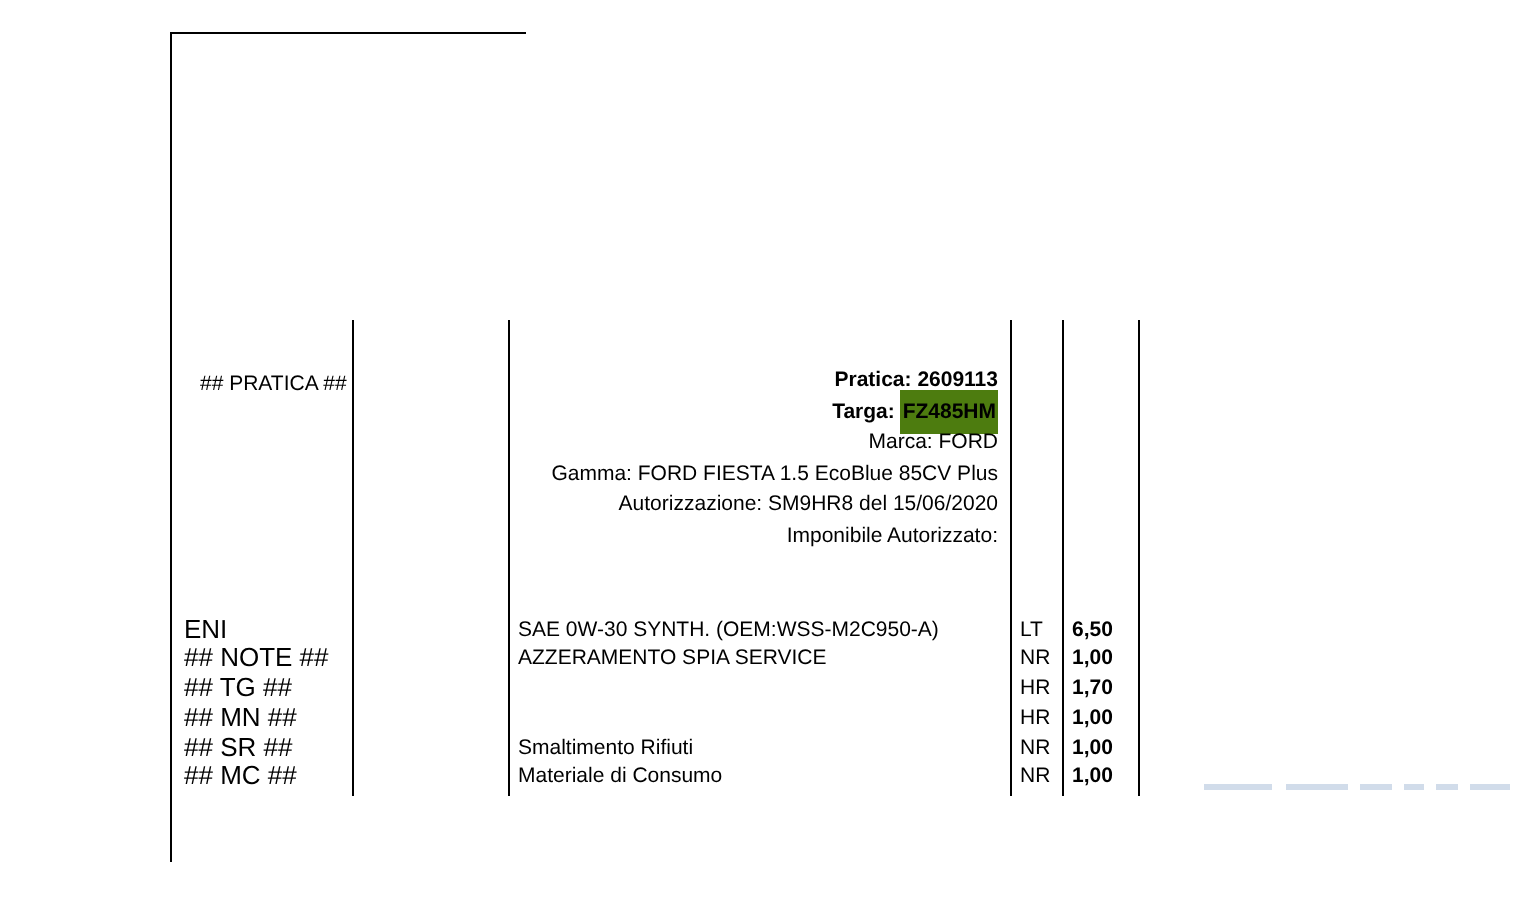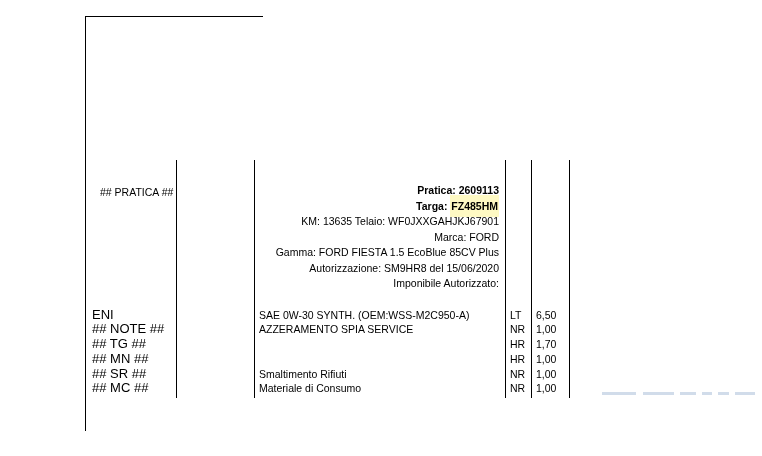--- a/index.html
+++ b/index.html
@@ -55,21 +55,21 @@
     top: 183px;
     width: 240px;
     font-size: 10.5px;
     line-height: 15.5px;
   }
   .header-block .bold {
     font-weight: bold;
     margin-top: 17px;
   }
   .highlight {
-    background: #fef9c3;
+    background: #4d7c0f;
     padding: 5px 1px;
   }
   .hl-label {
     font-weight: bold;
   }
 
   .row-label {
     position: absolute;
     left: 76px;
     font-size: 13px;
@@ -89,20 +89,21 @@
     font-size: 10.5px;
     line-height: 14px;
     white-space: nowrap;
   }
   .row-qty {
     position: absolute;
     left: 520px;
     font-size: 10.5px;
     line-height: 14px;
     white-space: nowrap;
+    font-weight: bold;
   }
 
   .pratica-label {
     position: absolute;
     left: 84px;
     top: 186px;
     font-size: 10.5px;
     white-space: nowrap;
   }
 
@@ -137,21 +138,20 @@
 
   <div class="header-block">
     <div>
       <span class="bold">Pratica:</span>
       <span class="bold">2609113</span>
     </div>
     <div>
       <span class="hl-label">Targa:</span>
       <span class="highlight bold">FZ485HM</span>
     </div>
-    <div>KM: 13635 Telaio: WF0JXXGAHJKJ67901</div>
     <div>Marca: FORD</div>
     <div>Gamma: FORD FIESTA 1.5 EcoBlue 85CV Plus</div>
     <div>Autorizzazione: SM9HR8 del 15/06/2020</div>
     <div>Imponibile Autorizzato:</div>
   </div>
 
   <div class="row-label" style="top:308px">ENI</div>
   <div class="row-desc" style="top:308px">SAE 0W-30 SYNTH.  (OEM:WSS-M2C950-A)</div>
   <div class="row-unit" style="top:308px">LT</div>
   <div class="row-qty" style="top:308px">6,50</div>

